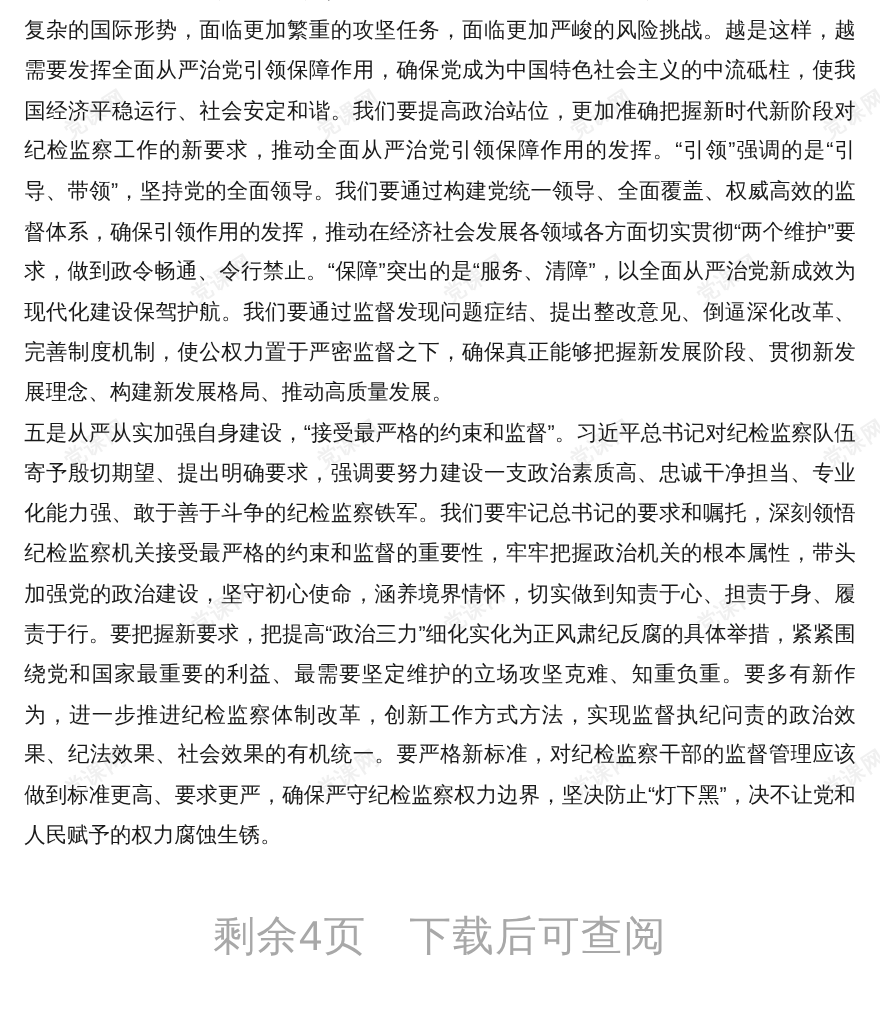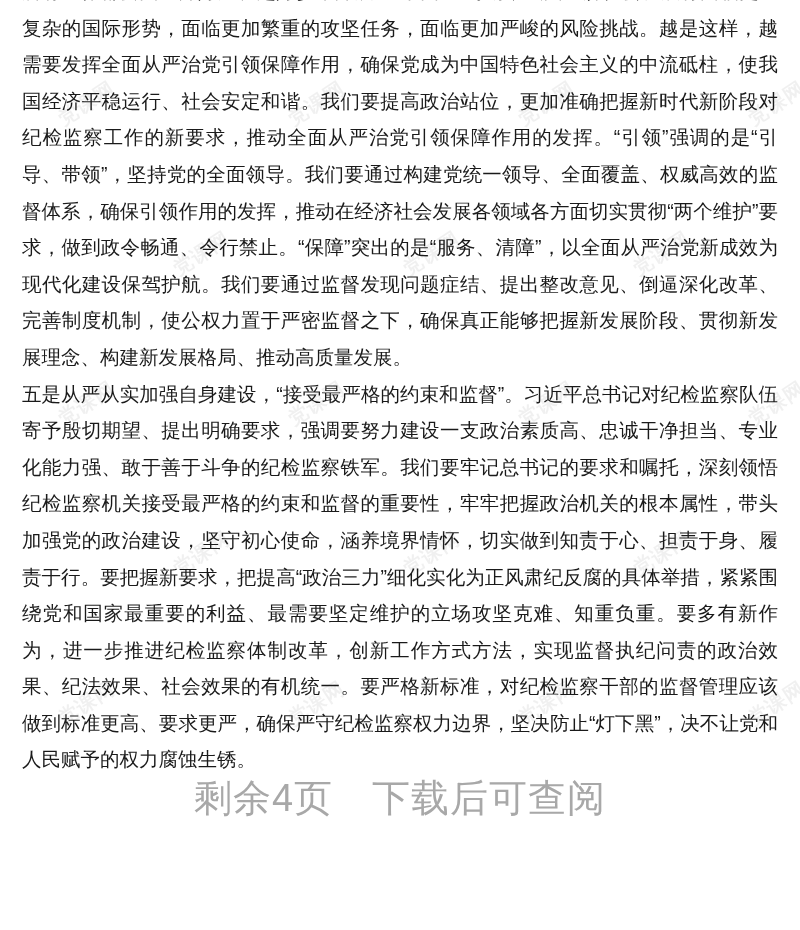--- a/index.html
+++ b/index.html
@@ -90,21 +90,21 @@
     background: #ffffff;
     z-index: 5;
   }
   .paywall-inner {
     position: absolute;
     left: 0;
     top: 0;
     width: 800px;
     height: 154px;
     display: flex;
-    align-items: flex-start;
+    align-items: center;
     justify-content: center;
   }
   .paywall-text {
     font-size: 38px;
     color: #a8a8a8;
     letter-spacing: 1px;
     font-family: "Liberation Sans", "DejaVu Sans", sans-serif;
     white-space: pre;
     line-height: 1.2;
     user-select: none;

